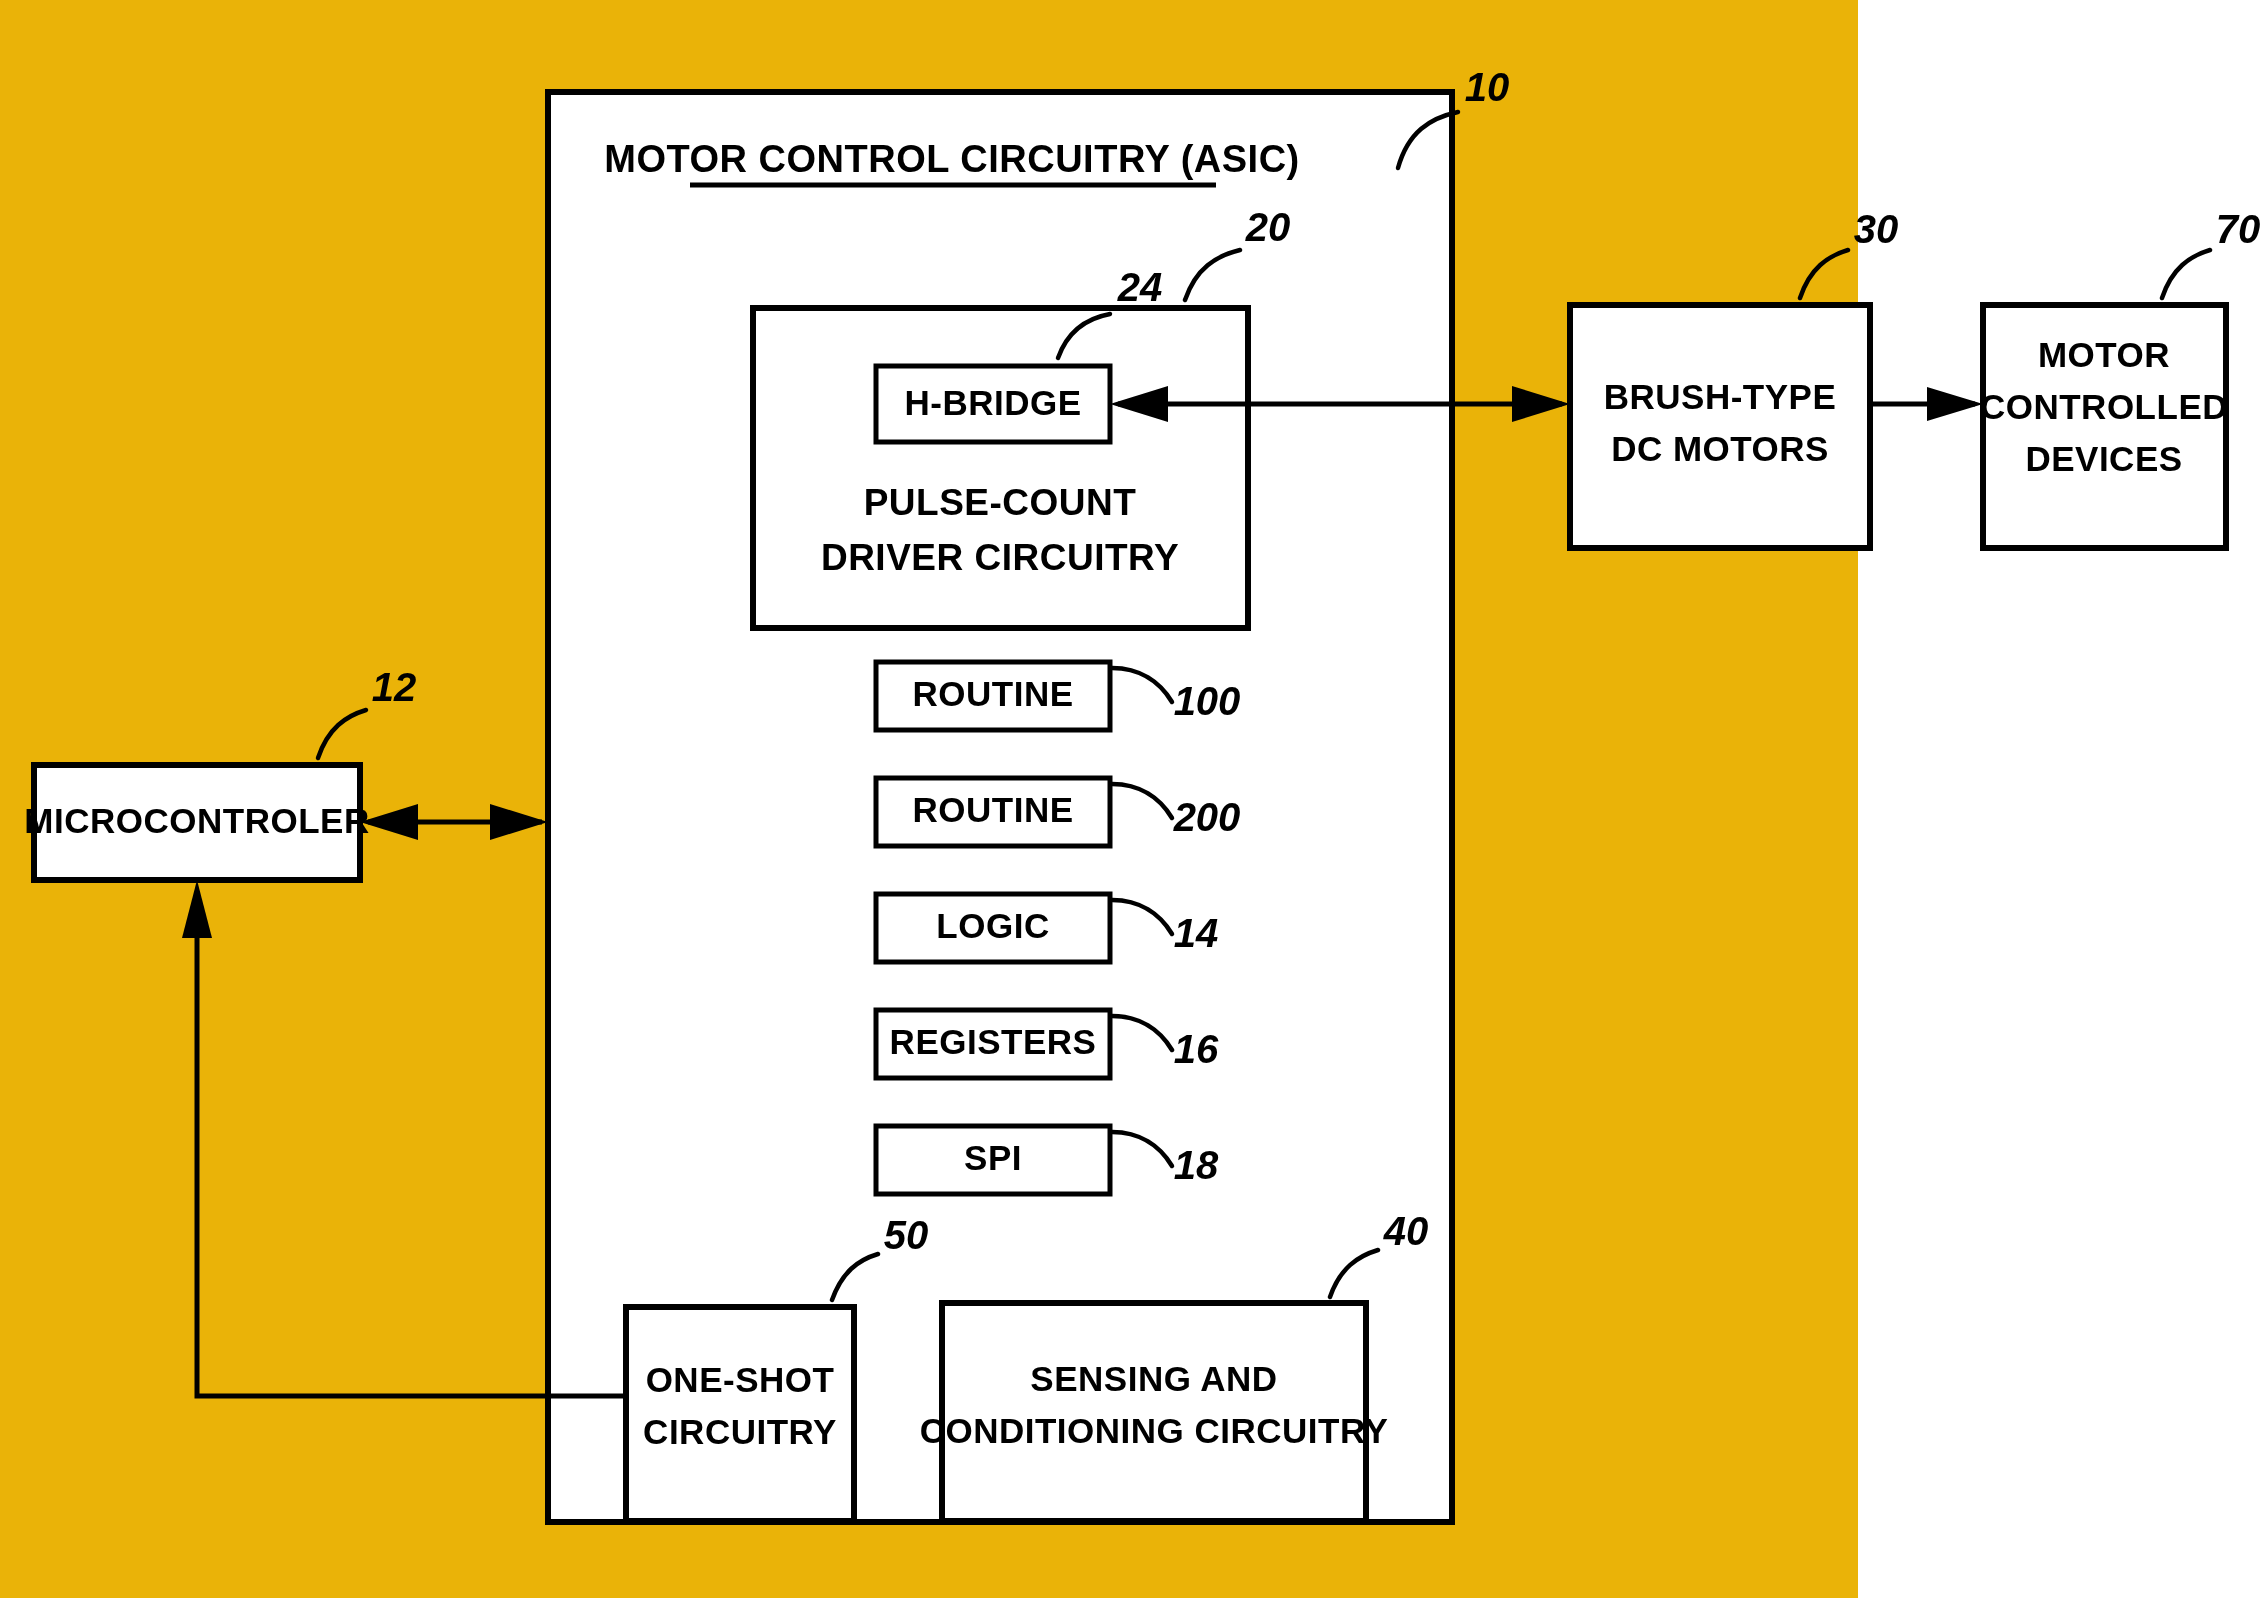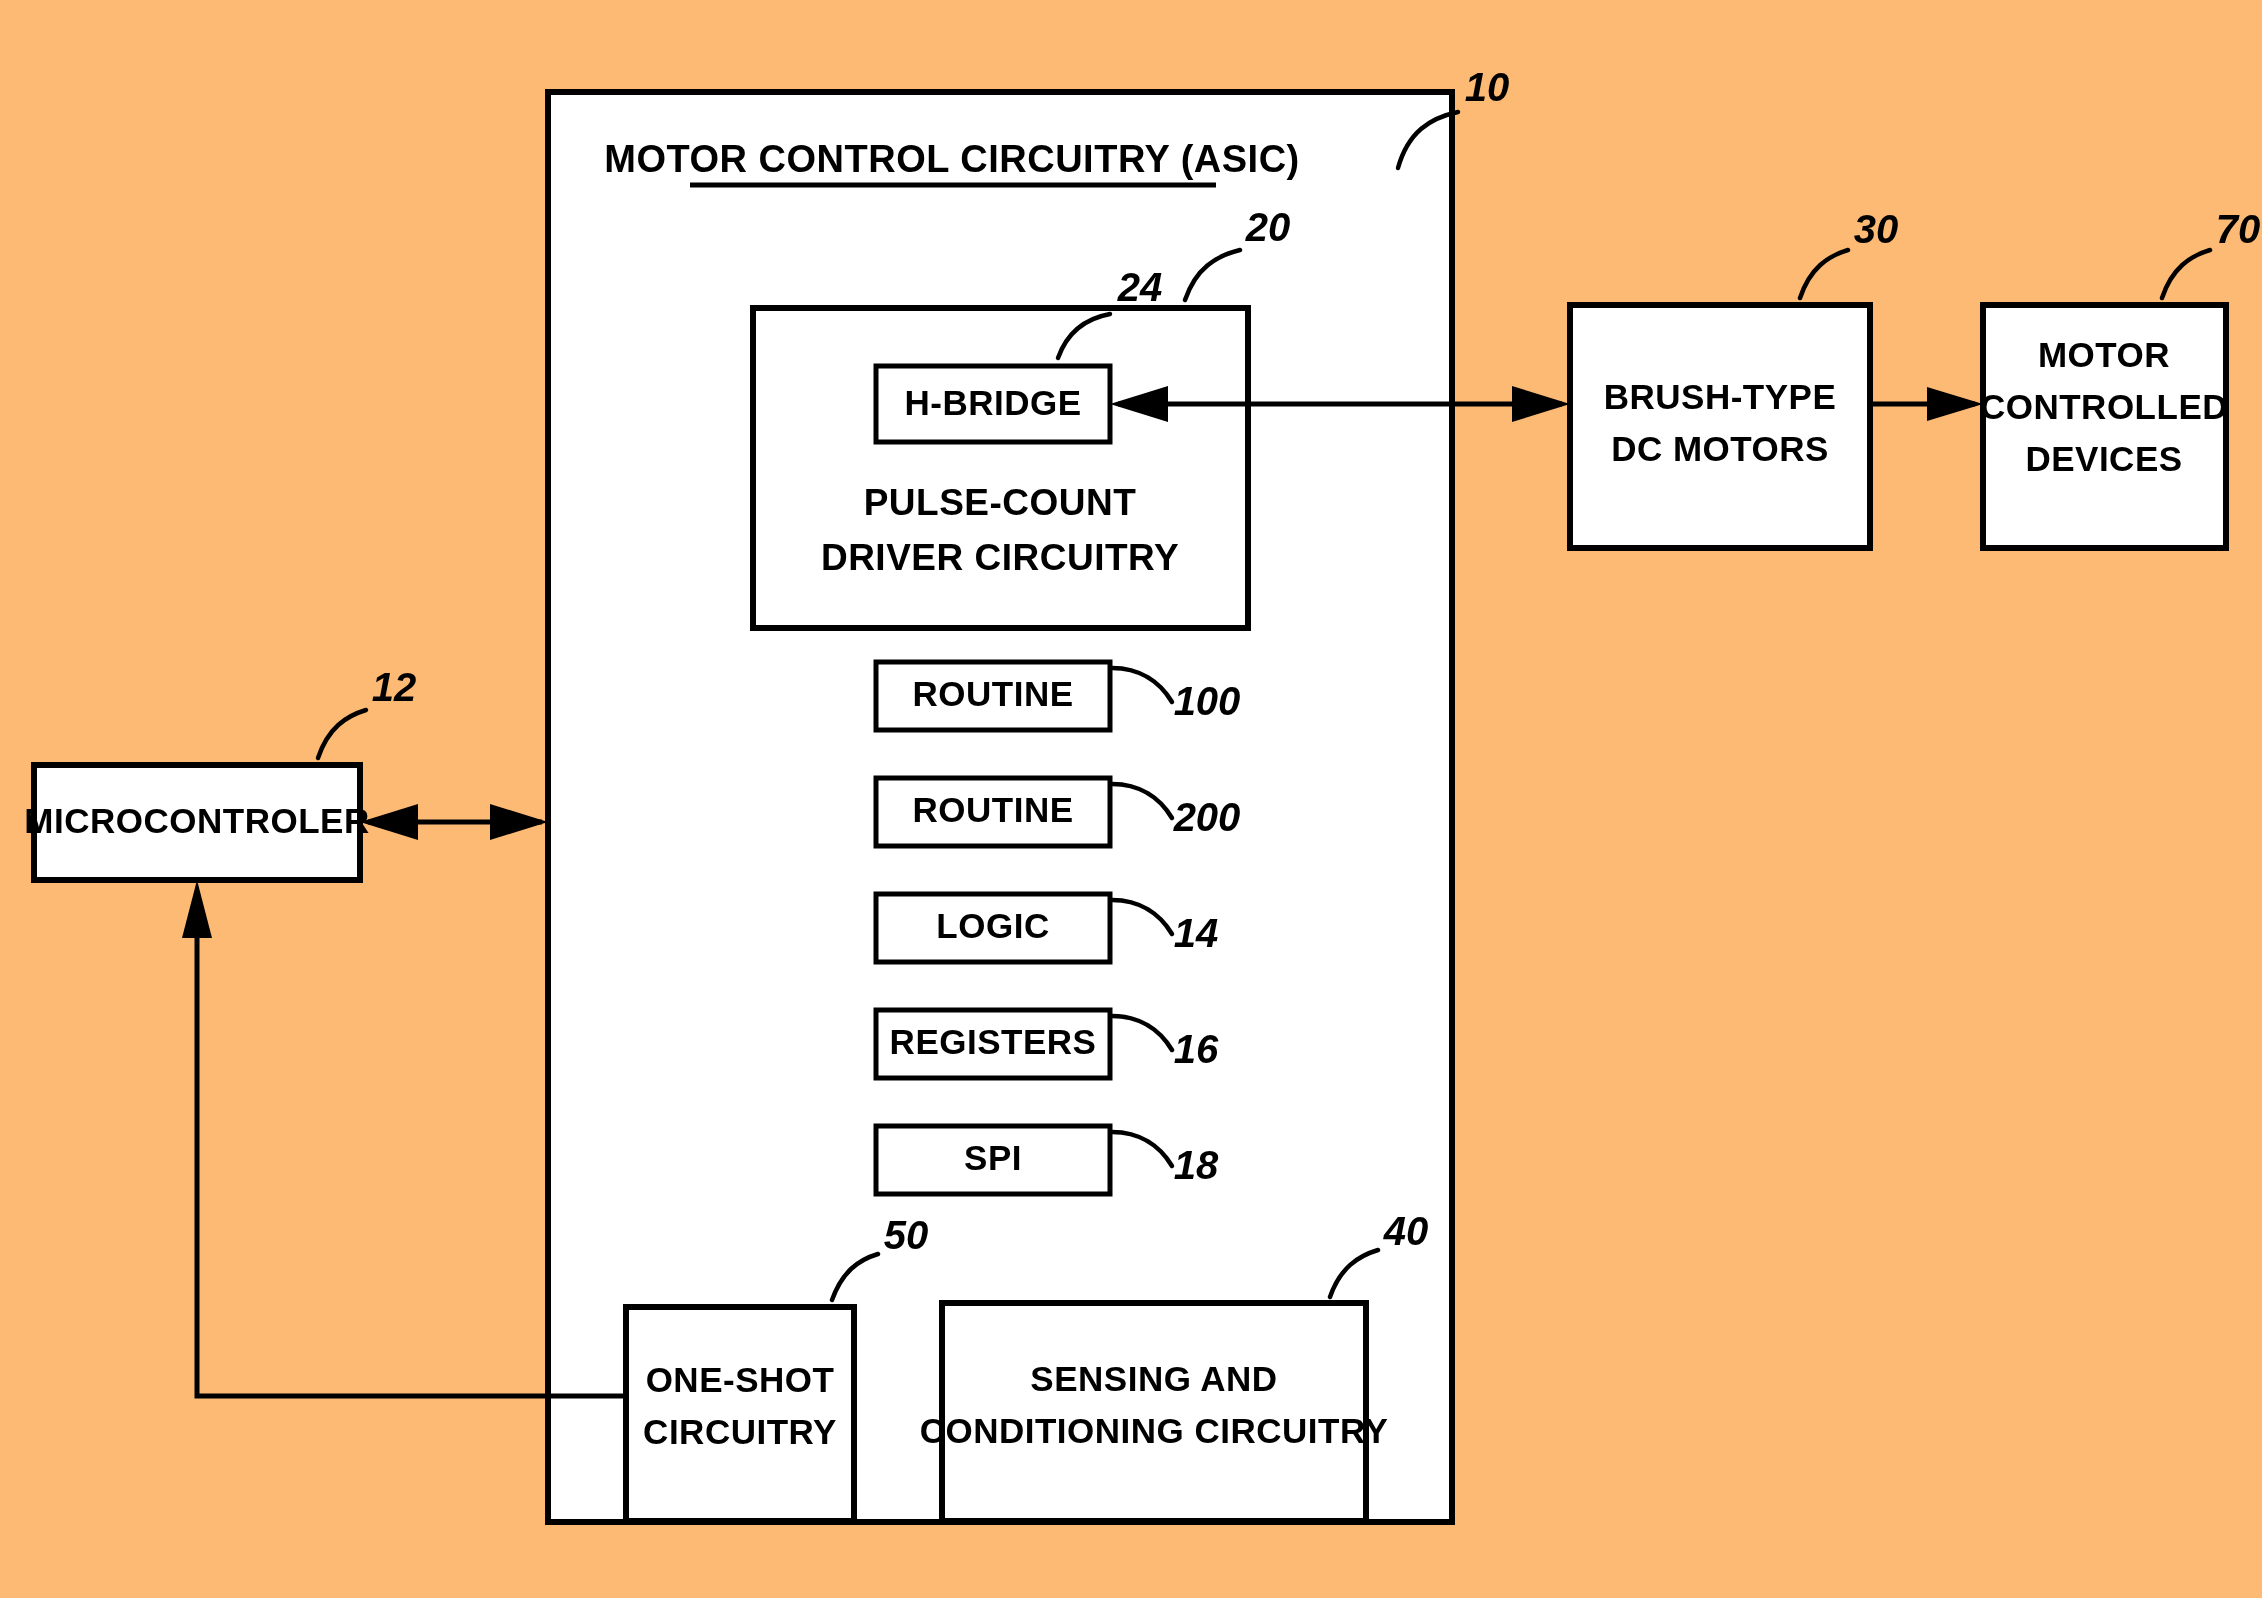--- a/index.html
+++ b/index.html
@@ -9,23 +9,23 @@
     background: #ffffff;
   }
   body {
     width: 2262px;
     height: 1598px;
     font-family: "Liberation Sans", sans-serif;
     overflow: hidden;
   }
   #diagram-root {
     position: relative;
-    width: 2262px;
+    width: 1858px;
     height: 1598px;
-    background: #fdba74;
+    background: #eab308;
   }
   svg#diagram {
     display: block;
     width: 2262px;
     height: 1598px;
   }
   .box-rect {
     fill: #ffffff;
     stroke: #000000;
     stroke-width: 6;

